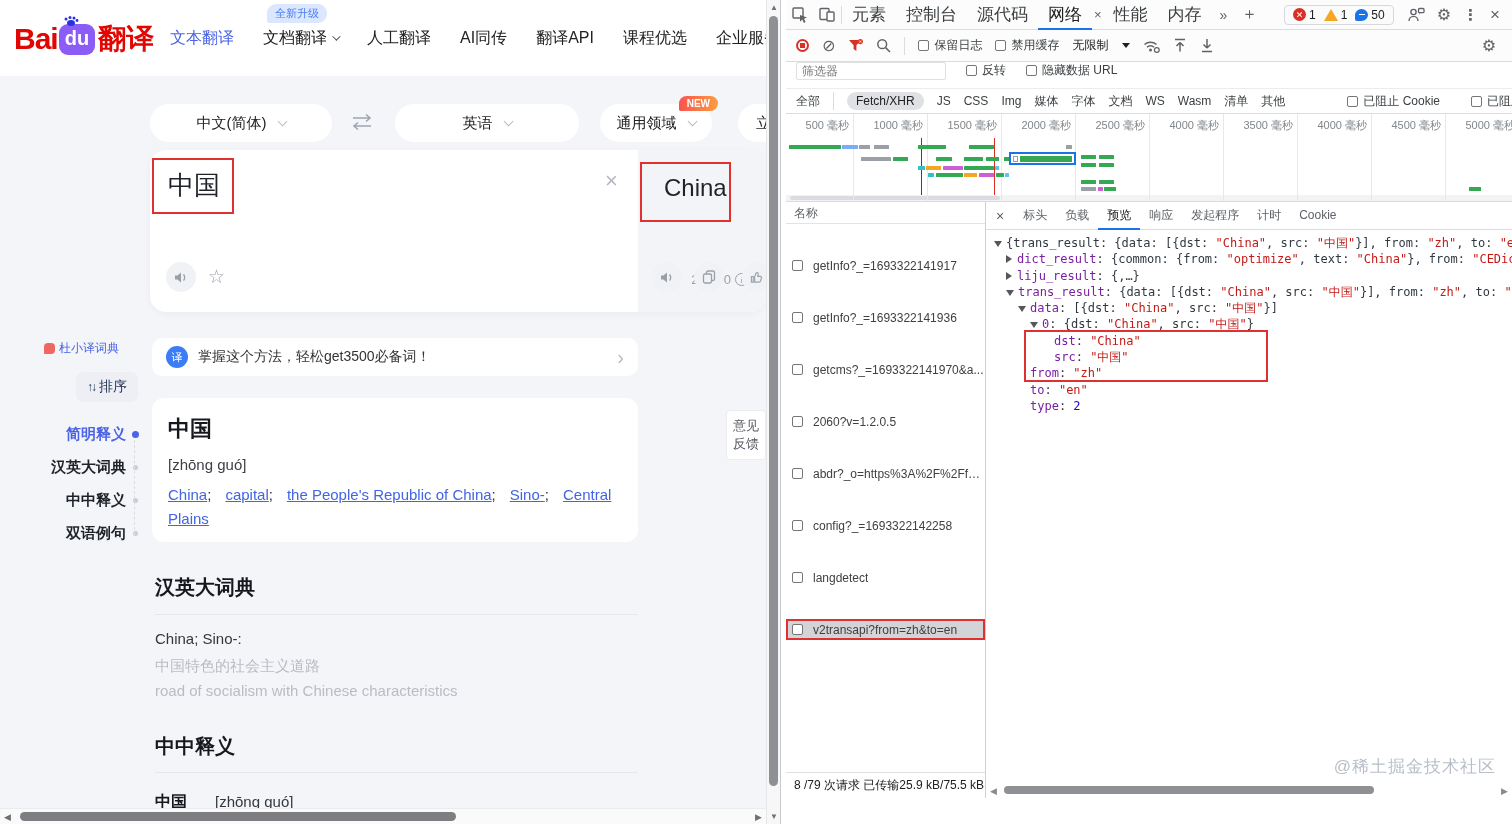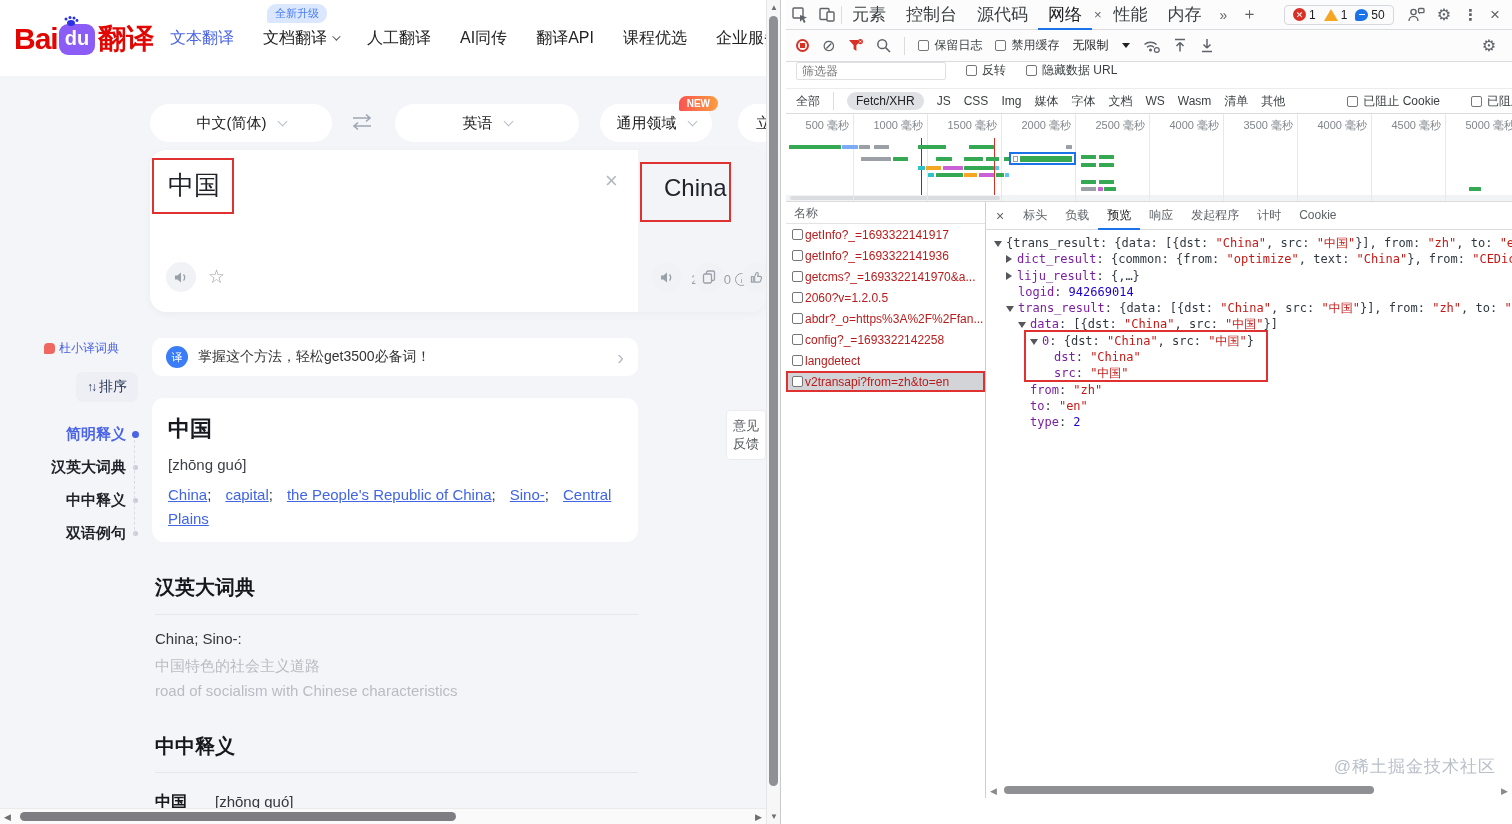--- a/index.html
+++ b/index.html
@@ -117,21 +117,21 @@
   .wbar-sel { position:absolute; border:2px solid #1a73e8; background:#fff; display:flex; align-items:center; padding:0 2px; gap:2px; }
   .wbar-sel .wsq { width:5px; height:6px; background:#fff; border:1px solid #9aa0a6; }
   .wbar-sel .wgr { height:6px; background:#34a853; flex:1; }
   .marker { position:absolute; top:24px; bottom:6px; width:1px; }
   .tl-strip { position:absolute; left:0; right:0; bottom:0; height:6px; background:#f1f3f4; }
   .tl-strip i { position:absolute; left:4px; width:210px; top:1px; height:4px; background:#dadce0; border-radius:2px; }
 
   .dt-body { display:flex; height:596px; }
   .req-col { width:200px; border-right:1px solid #cdd1d6; display:flex; flex-direction:column; background:#fff; }
   .req-header { height:22px; line-height:22px; padding-left:8px; border-bottom:1px solid #e3e3e3; color:#5f6368; font-size:12px; }
-  .req-row { height:21px; display:flex; align-items:center; padding-left:6px; gap:2px; font-size:12px; color:#b91c1c; cursor:pointer; white-space:nowrap; overflow:hidden; }
+  .req-row { height:21px; display:flex; align-items:center; padding-left:6px; gap:10px; font-size:12px; color:#404040; cursor:pointer; white-space:nowrap; overflow:hidden;margin-top:31px; }
   .req-row .cb { margin-right:0; flex:none; }
   .req-row.selected { background:#d2d4d7; outline:2px solid #e03131; outline-offset:-2px; }
   .req-name { overflow:hidden; text-overflow:ellipsis; }
   .req-status { margin-top:auto; height:26px; border-top:1px solid #e0e0e0; display:flex; align-items:center; padding-left:8px; font-size:12px; color:#202124; white-space:nowrap; overflow:hidden; }
 
   .preview { flex:1; display:flex; flex-direction:column; position:relative; overflow:hidden; }
   .pv-tabs { height:28px; display:flex; align-items:center; border-bottom:1px solid #dadce0; }
   .pv-x { padding:0 10px; color:#5f6368; font-size:14px; cursor:pointer; }
   .pv-tab { padding:0 9px; height:28px; line-height:27px; font-size:12px; color:#5f6368; cursor:pointer; white-space:nowrap; }
   .pv-tab.active { color:#202124; border-bottom:2px solid #1a73e8; }
@@ -558,41 +558,41 @@
             </div>
             <div class="req-row">
               <span class="cb"></span>
               <span class="req-name">langdetect</span>
             </div>
             <div class="req-row selected">
               <span class="cb"></span>
               <span class="req-name">v2transapi?from=zh&amp;to=en</span>
             </div>
           </div>
+        <div class="req-status">8 /79 次请求  已传输25.9 kB/75.5 kB</div>
       </div>
 
       <div class="preview">
         <div class="pv-tabs">
           <span class="pv-x">×</span>
           <span id="pv-tabs-items" style="display:flex;">
               <span class="pv-tab">标头</span>
               <span class="pv-tab">负载</span>
               <span class="pv-tab active">预览</span>
               <span class="pv-tab">响应</span>
               <span class="pv-tab">发起程序</span>
               <span class="pv-tab">计时</span>
               <span class="pv-tab">Cookie</span>
             </span>
         </div>
         <div class="json-area" id="json-area">
           <div class="json-redbox"></div>
         <div class="jline" style="padding-left: 8px;"><span class="tri-d"></span><span class="jp">{trans_result: {data: [{dst: </span><span class="js">"China"</span><span class="jp">, src: </span><span class="js">"中国"</span><span class="jp">}], from: </span><span class="js">"zh"</span><span class="jp">, to: </span><span class="js">"en"</span></div>
             <div class="jline" style="padding-left: 20px;"><span class="tri-r"></span><span class="jk">dict_result</span><span class="jp">: {common: {from: </span><span class="js">"optimize"</span><span class="jp">, text: </span><span class="js">"China"</span><span class="jp">}, from: </span><span class="js">"CEDict"</span></div>
             <div class="jline" style="padding-left: 20px;"><span class="tri-r"></span><span class="jk">liju_result</span><span class="jp">: {,…}</span></div>
-            <div class="jline" style="padding-left: 32px;"><span class="jk">logid</span><span class="jp">: </span><span class="jn">942669014</span></div>
             <div class="jline" style="padding-left: 20px;"><span class="tri-d"></span><span class="jk">trans_result</span><span class="jp">: {data: [{dst: </span><span class="js">"China"</span><span class="jp">, src: </span><span class="js">"中国"</span><span class="jp">}], from: </span><span class="js">"zh"</span><span class="jp">, to: </span><span class="js">"en"</span></div>
             <div class="jline" style="padding-left: 32px;"><span class="tri-d"></span><span class="jk">data</span><span class="jp">: [{dst: </span><span class="js">"China"</span><span class="jp">, src: </span><span class="js">"中国"</span><span class="jp">}]</span></div>
             <div class="jline" style="padding-left: 44px;"><span class="tri-d"></span><span class="jk">0</span><span class="jp">: {dst: </span><span class="js">"China"</span><span class="jp">, src: </span><span class="js">"中国"</span><span class="jp">}</span></div>
             <div class="jline" style="padding-left: 68px;"><span class="jk">dst</span><span class="jp">: </span><span class="js">"China"</span></div>
             <div class="jline" style="padding-left: 68px;"><span class="jk">src</span><span class="jp">: </span><span class="js">"中国"</span></div>
             <div class="jline" style="padding-left: 44px;"><span class="jk">from</span><span class="jp">: </span><span class="js">"zh"</span></div>
             <div class="jline" style="padding-left: 44px;"><span class="jk">to</span><span class="jp">: </span><span class="js">"en"</span></div>
             <div class="jline" style="padding-left: 44px;"><span class="jk">type</span><span class="jp">: </span><span class="jn">2</span></div>
           </div>
         <div class="watermark">@稀土掘金技术社区</div>

